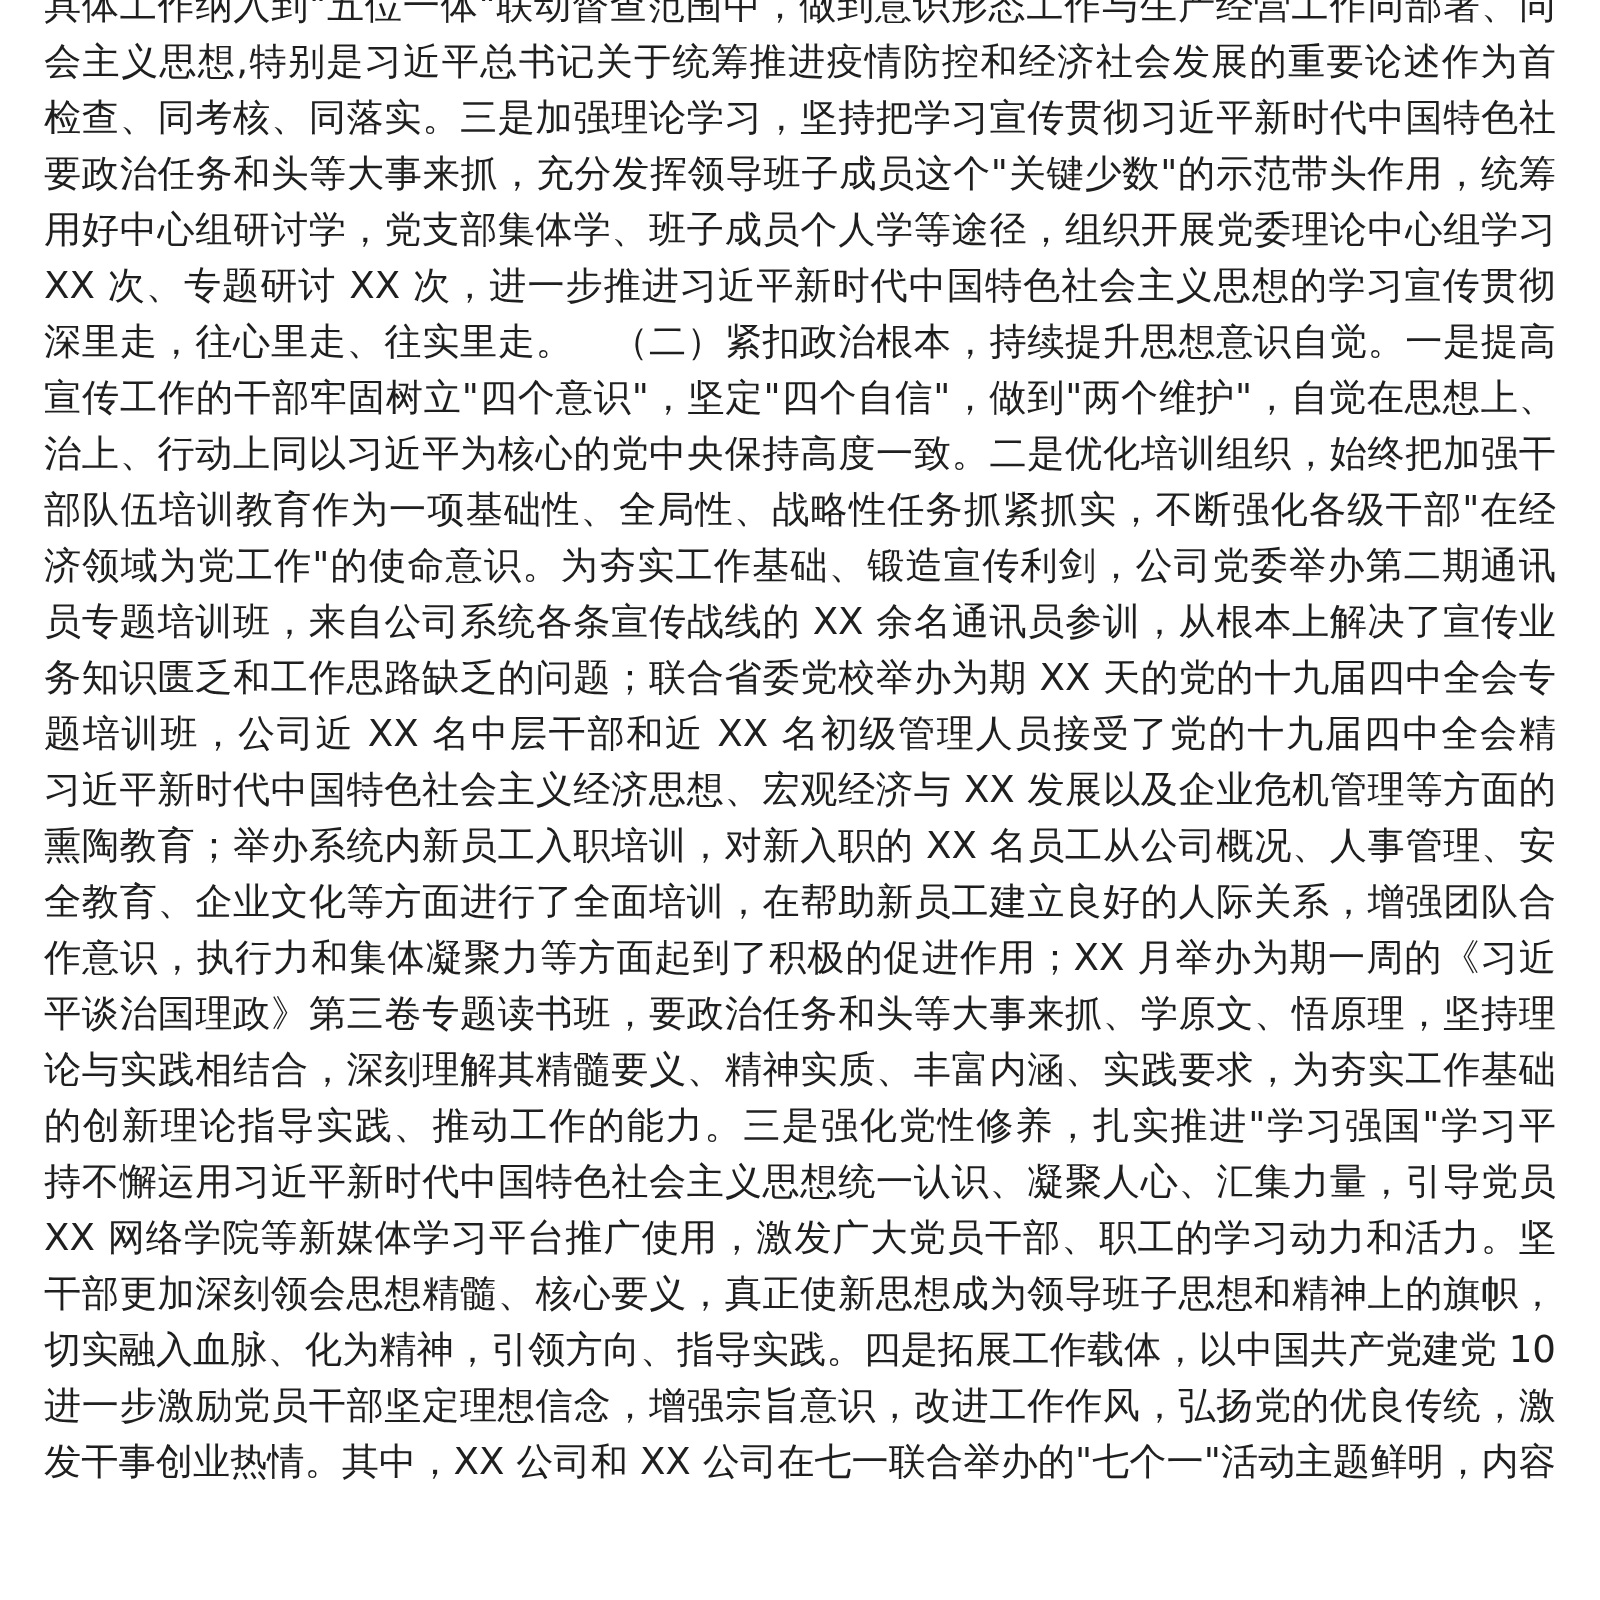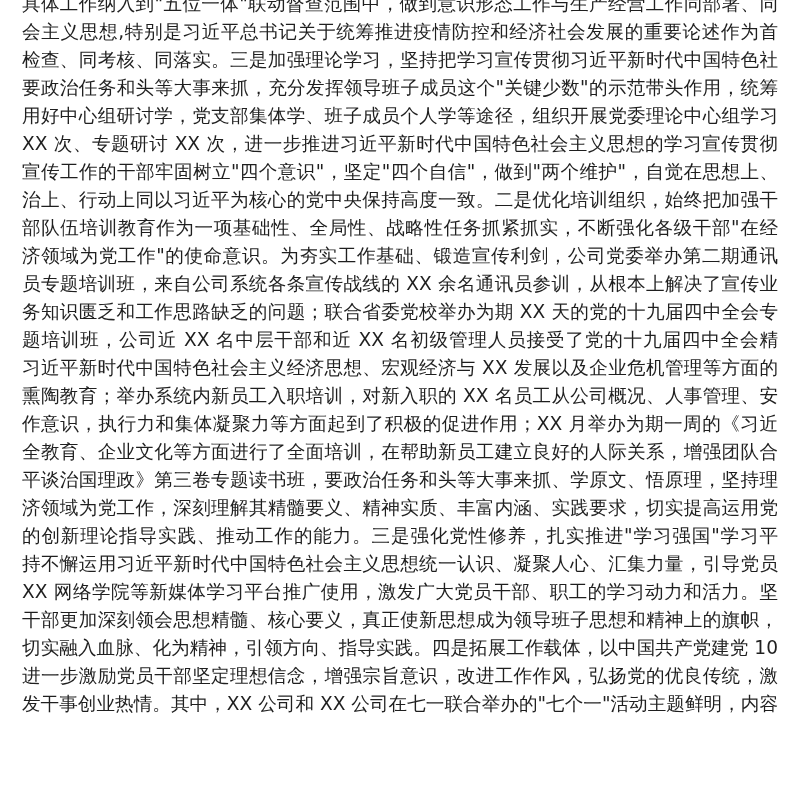--- a/index.html
+++ b/index.html
@@ -37,33 +37,34 @@
 <body>
 
 <div class="page">
   <div class="text-block">
     <div class="line">具体工作纳入到"五位一体"联动督查范围中，做到意识形态工作与生产经营工作同部署、同</div>
     <div class="line">会主义思想,特别是习近平总书记关于统筹推进疫情防控和经济社会发展的重要论述作为首</div>
     <div class="line">检查、同考核、同落实。三是加强理论学习，坚持把学习宣传贯彻习近平新时代中国特色社</div>
     <div class="line">要政治任务和头等大事来抓，充分发挥领导班子成员这个"关键少数"的示范带头作用，统筹</div>
     <div class="line">用好中心组研讨学，党支部集体学、班子成员个人学等途径，组织开展党委理论中心组学习</div>
     <div class="line">XX 次、专题研讨 XX 次，进一步推进习近平新时代中国特色社会主义思想的学习宣传贯彻往</div>
+    <div class="line">深里走，往心里走、往实里走。　（二）紧扣政治根本，持续提升思想意识自觉。一是提高</div>
     <div class="line">宣传工作的干部牢固树立"四个意识"，坚定"四个自信"，做到"两个维护"，自觉在思想上、政</div>
     <div class="line">治上、行动上同以习近平为核心的党中央保持高度一致。二是优化培训组织，始终把加强干</div>
     <div class="line">部队伍培训教育作为一项基础性、全局性、战略性任务抓紧抓实，不断强化各级干部"在经</div>
     <div class="line">济领域为党工作"的使命意识。为夯实工作基础、锻造宣传利剑，公司党委举办第二期通讯</div>
     <div class="line">员专题培训班，来自公司系统各条宣传战线的 XX 余名通讯员参训，从根本上解决了宣传业</div>
     <div class="line">务知识匮乏和工作思路缺乏的问题；联合省委党校举办为期 XX 天的党的十九届四中全会专</div>
     <div class="line">题培训班，公司近 XX 名中层干部和近 XX 名初级管理人员接受了党的十九届四中全会精神、</div>
     <div class="line">习近平新时代中国特色社会主义经济思想、宏观经济与 XX 发展以及企业危机管理等方面的</div>
     <div class="line">熏陶教育；举办系统内新员工入职培训，对新入职的 XX 名员工从公司概况、人事管理、安</div>
+    <div class="line">全教育、企业文化等方面进行了全面培训，在帮助新员工建立良好的人际关系，增强团队合</div>
     <div class="line">作意识，执行力和集体凝聚力等方面起到了积极的促进作用；XX 月举办为期一周的《习近</div>
-    <div class="line">全教育、企业文化等方面进行了全面培训，在帮助新员工建立良好的人际关系，增强团队合</div>
     <div class="line">平谈治国理政》第三卷专题读书班，要政治任务和头等大事来抓、学原文、悟原理，坚持理</div>
-    <div class="line">济领域为党工作，深刻理解其精髓要义、精神实质、丰富内涵、实践要求，切实提高运用党</div>
+    <div class="line">论与实践相结合，深刻理解其精髓要义、精神实质、丰富内涵、实践要求，为夯实工作基础</div>
     <div class="line">的创新理论指导实践、推动工作的能力。三是强化党性修养，扎实推进"学习强国"学习平台、</div>
     <div class="line">持不懈运用习近平新时代中国特色社会主义思想统一认识、凝聚人心、汇集力量，引导党员</div>
     <div class="line">XX 网络学院等新媒体学习平台推广使用，激发广大党员干部、职工的学习动力和活力。坚</div>
     <div class="line">干部更加深刻领会思想精髓、核心要义，真正使新思想成为领导班子思想和精神上的旗帜，</div>
     <div class="line">切实融入血脉、化为精神，引领方向、指导实践。四是拓展工作载体，以中国共产党建党 100</div>
     <div class="line">进一步激励党员干部坚定理想信念，增强宗旨意识，改进工作作风，弘扬党的优良传统，激</div>
     <div class="line">发干事创业热情。其中，XX 公司和 XX 公司在七一联合举办的"七个一"活动主题鲜明，内容</div>
   </div>
 </div>
 

